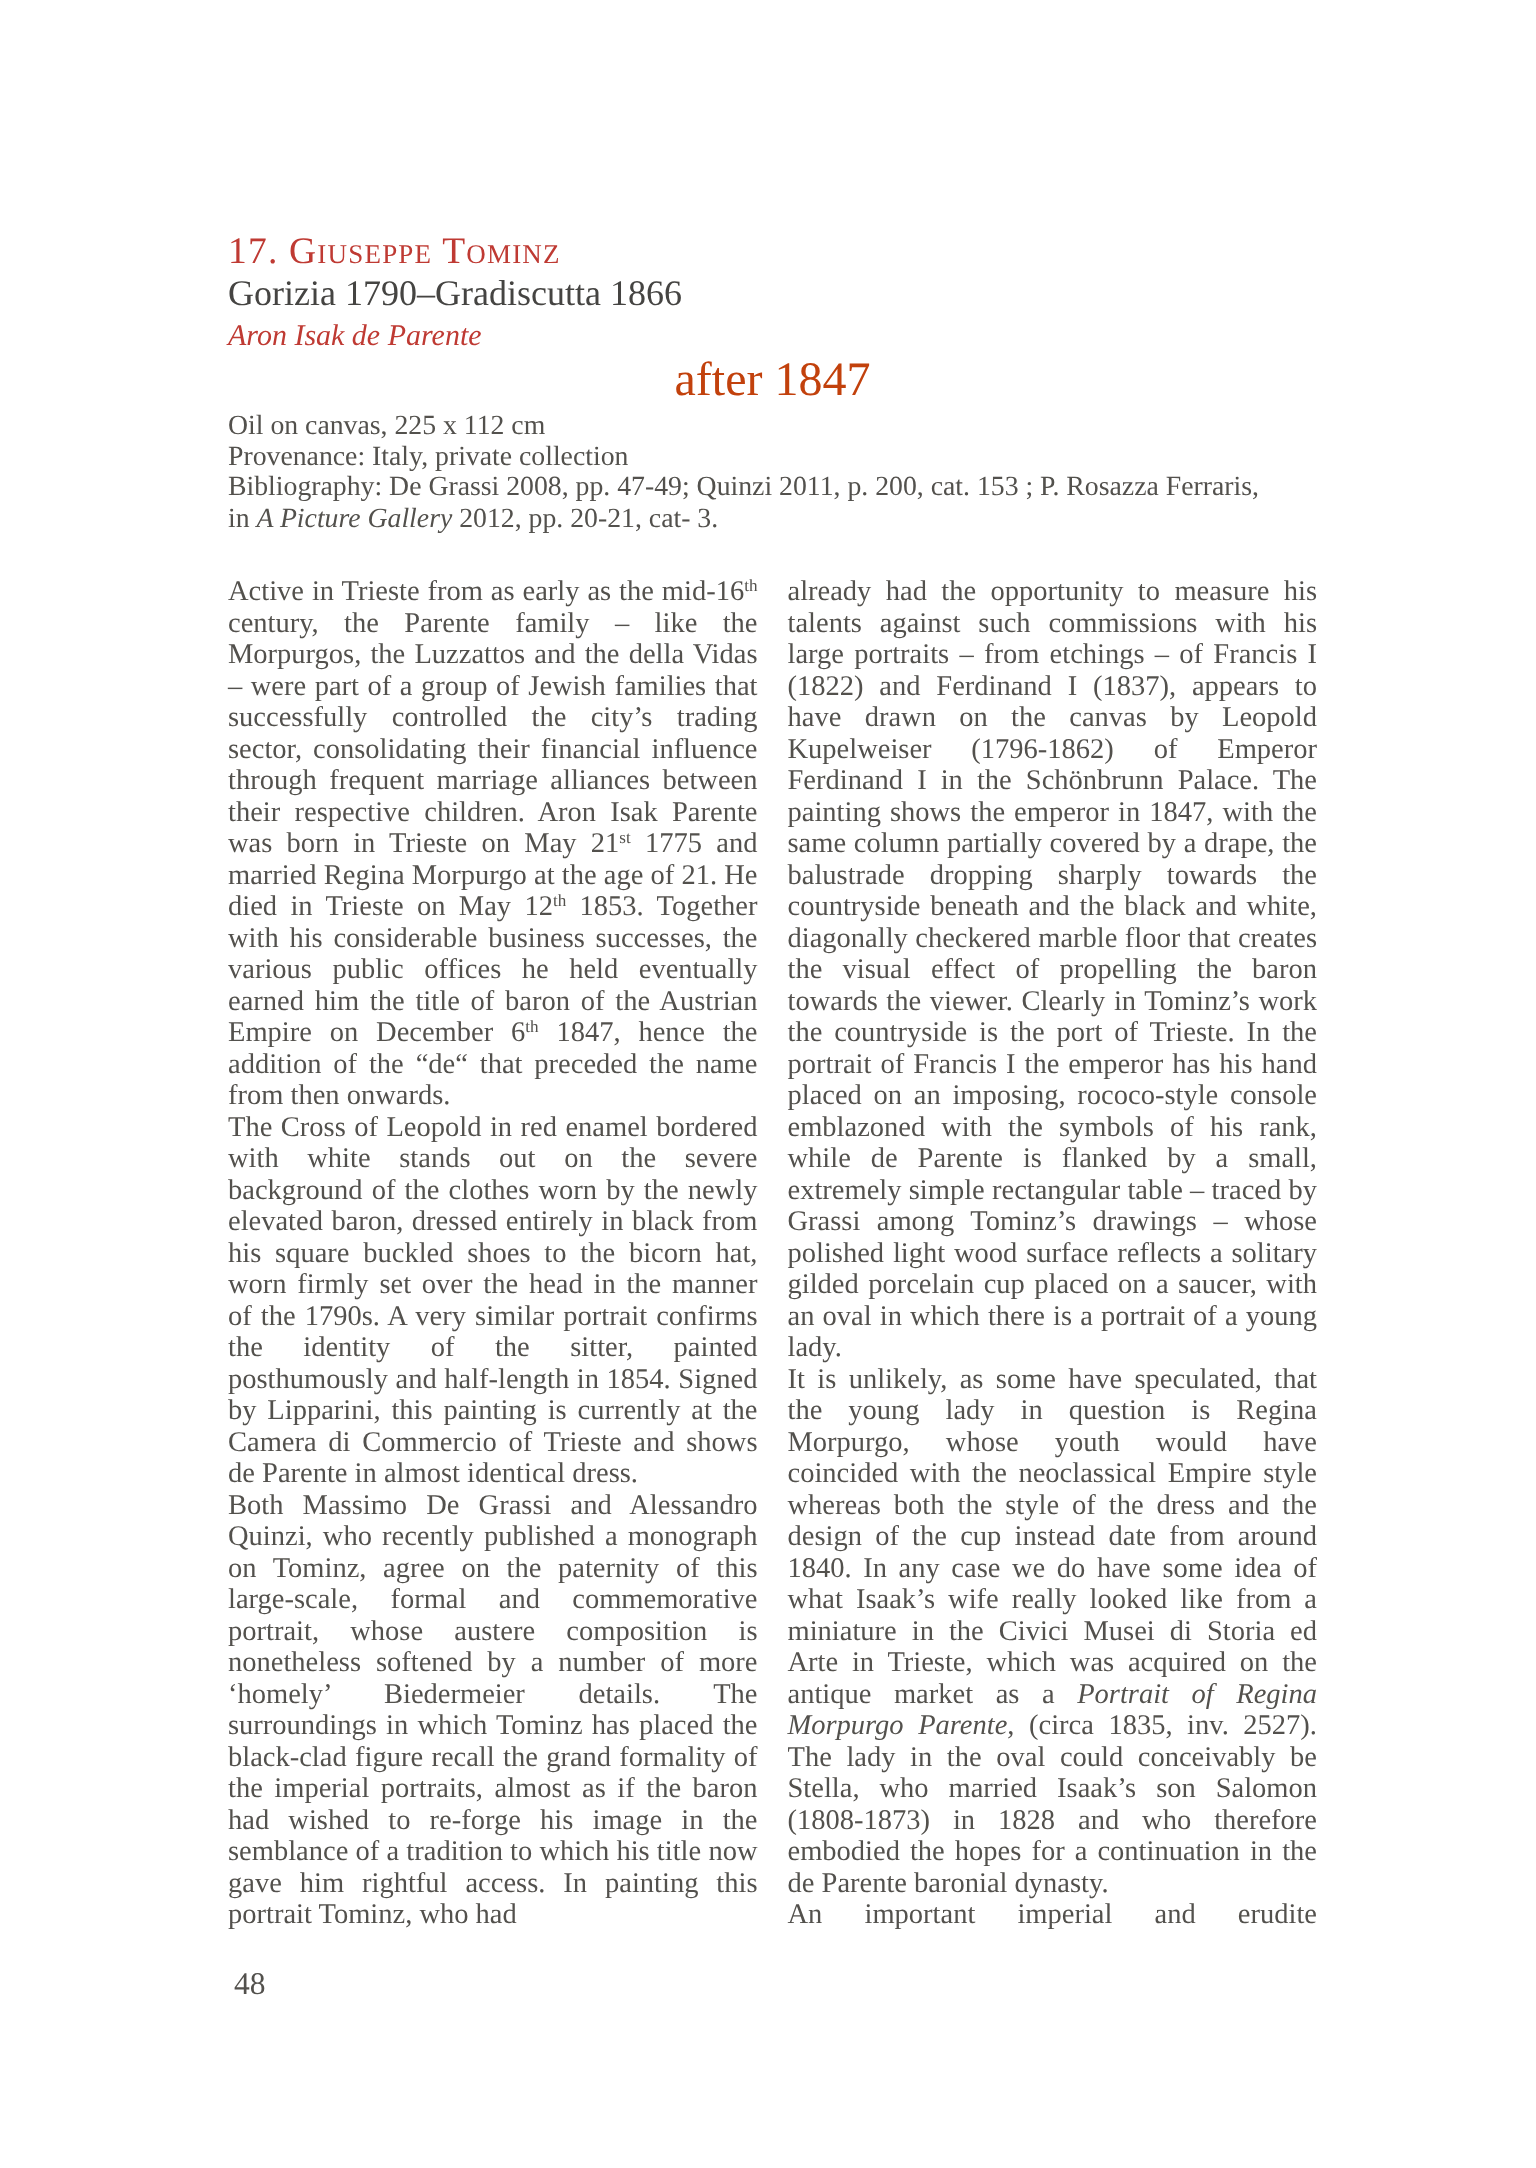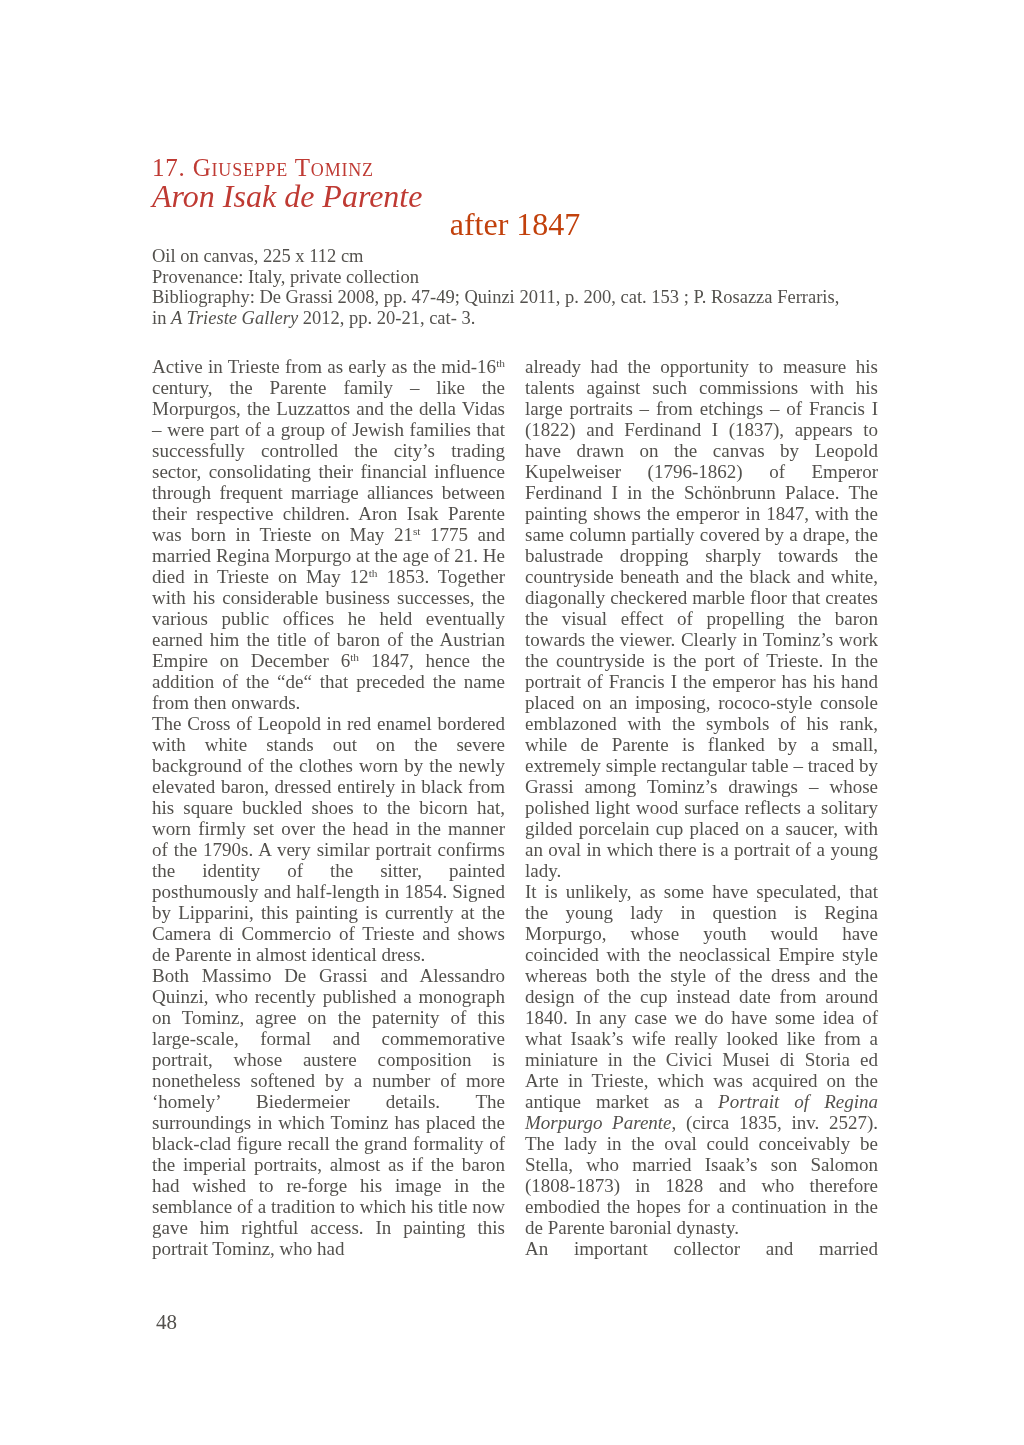--- a/index.html
+++ b/index.html
@@ -29,21 +29,21 @@
     letter-spacing: 0.8px;
     color: #bf3a33;
   }
   .dates {
     font-size: 24px;
     line-height: 28px;
     color: #454442;
   }
   .work-title {
     font-style: italic;
-    font-size: 32px;
+    font-size: 20px;
     line-height: 29px;
     color: #bf3a33;
   }
   .work-date {
     font-size: 32px;
     line-height: 27px;
     color: #c2410c;
     text-align: center;
   }
   
@@ -88,40 +88,41 @@
   }
 </style>
 </head>
 <body>
 
 <div class="page">
   <div class="content">
 
     <header>
       <div class="cat-line">17. Giuseppe Tominz</div>
+      <div class="dates">Gorizia 1790–Gradiscutta 1866</div>
       <div class="work-title">Aron Isak de Parente</div>
       <div class="work-date">after 1847</div>
     </header>
 
     <section class="details">
       <div>Oil on canvas, 225 x 112 cm</div>
       <div>Provenance: Italy, private collection</div>
       <div>Bibliography: De Grassi 2008, pp. 47-49; Quinzi 2011, p. 200, cat. 153 ; P. Rosazza Ferraris,</div>
-      <div>in <i>A Trieste Gallery</i> 2012, pp. 20-21, cat- 3.</div>
+      <div>in <i>A Picture Gallery</i> 2012, pp. 20-21, cat- 3.</div>
     </section>
 
     <main class="columns">
       <div class="col">
         <p>Active in Trieste from as early as the mid-16<sup>th</sup> century, the Parente family – like the Morpurgos, the Luzzattos and the della Vidas – were part of a group of Jewish families that successfully controlled the city’s trading sector, consolidating their financial influence through frequent marriage alliances between their respective children. Aron Isak Parente was born in Trieste on May 21<sup>st</sup> 1775 and married Regina Morpurgo at the age of 21. He died in Trieste on May 12<sup>th</sup> 1853. Together with his considerable business successes, the various public offices he held eventually earned him the title of baron of the Austrian Empire on December 6<sup>th</sup> 1847, hence the addition of the “de“ that preceded the name from then onwards.</p>
         <p>The Cross of Leopold in red enamel bordered with white stands out on the severe background of the clothes worn by the newly elevated baron, dressed entirely in black from his square buckled shoes to the bicorn hat, worn firmly set over the head in the manner of the 1790s. A very similar portrait confirms the identity of the sitter, painted posthumously and half-length in 1854. Signed by Lipparini, this painting is currently at the Camera di Commercio of Trieste and shows de Parente in almost identical dress.</p>
         <p>Both Massimo De Grassi and Alessandro Quinzi, who recently published a monograph on Tominz, agree on the paternity of this large-scale, formal and commemorative portrait, whose austere composition is nonetheless softened by a number of more ‘homely’ Biedermeier details. The surroundings in which Tominz has placed the black-clad figure recall the grand formality of the imperial portraits, almost as if the baron had wished to re-forge his image in the semblance of a tradition to which his title now gave him rightful access. In painting this portrait Tominz, who had</p>
       </div>
       <div class="col">
         <p>already had the opportunity to measure his talents against such commissions with his large portraits – from etchings – of Francis I (1822) and Ferdinand I (1837), appears to have drawn on the canvas by Leopold Kupelweiser (1796-1862) of Emperor Ferdinand I in the Schönbrunn Palace. The painting shows the emperor in 1847, with the same column partially covered by a drape, the balustrade dropping sharply towards the countryside beneath and the black and white, diagonally checkered marble floor that creates the visual effect of propelling the baron towards the viewer. Clearly in Tominz’s work the countryside is the port of Trieste. In the portrait of Francis I the emperor has his hand placed on an imposing, rococo-style console emblazoned with the symbols of his rank, while de Parente is flanked by a small, extremely simple rectangular table – traced by Grassi among Tominz’s drawings – whose polished light wood surface reflects a solitary gilded porcelain cup placed on a saucer, with an oval in which there is a portrait of a young lady.</p>
         <p>It is unlikely, as some have speculated, that the young lady in question is Regina Morpurgo, whose youth would have coincided with the neoclassical Empire style whereas both the style of the dress and the design of the cup instead date from around 1840. In any case we do have some idea of what Isaak’s wife really looked like from a miniature in the Civici Musei di Storia ed Arte in Trieste, which was acquired on the antique market as a <i>Portrait of Regina Morpurgo Parente</i>, (circa 1835, inv. 2527). The lady in the oval could conceivably be Stella, who married Isaak’s son Salomon (1808-1873) in 1828 and who therefore embodied the hopes for a continuation in the de Parente baronial dynasty.</p>
-        <p class="force-justify">An important collector and married</p>
+        <p class="force-justify">An important imperial and erudite</p>
       </div>
     </main>
 
   </div>
 
   <footer class="pageno">48</footer>
 </div>
 
 </body></html>

